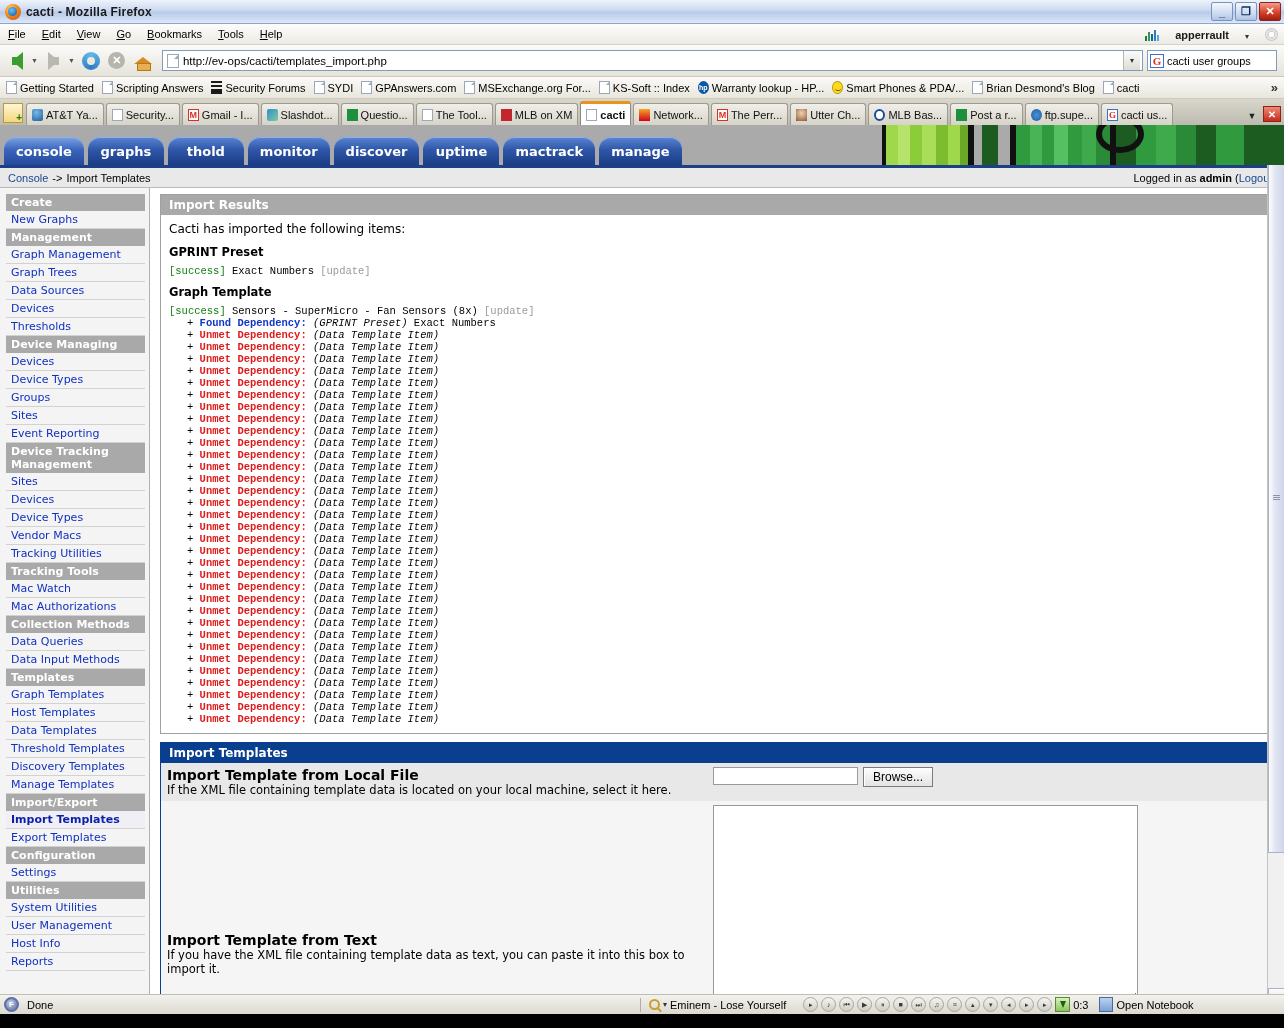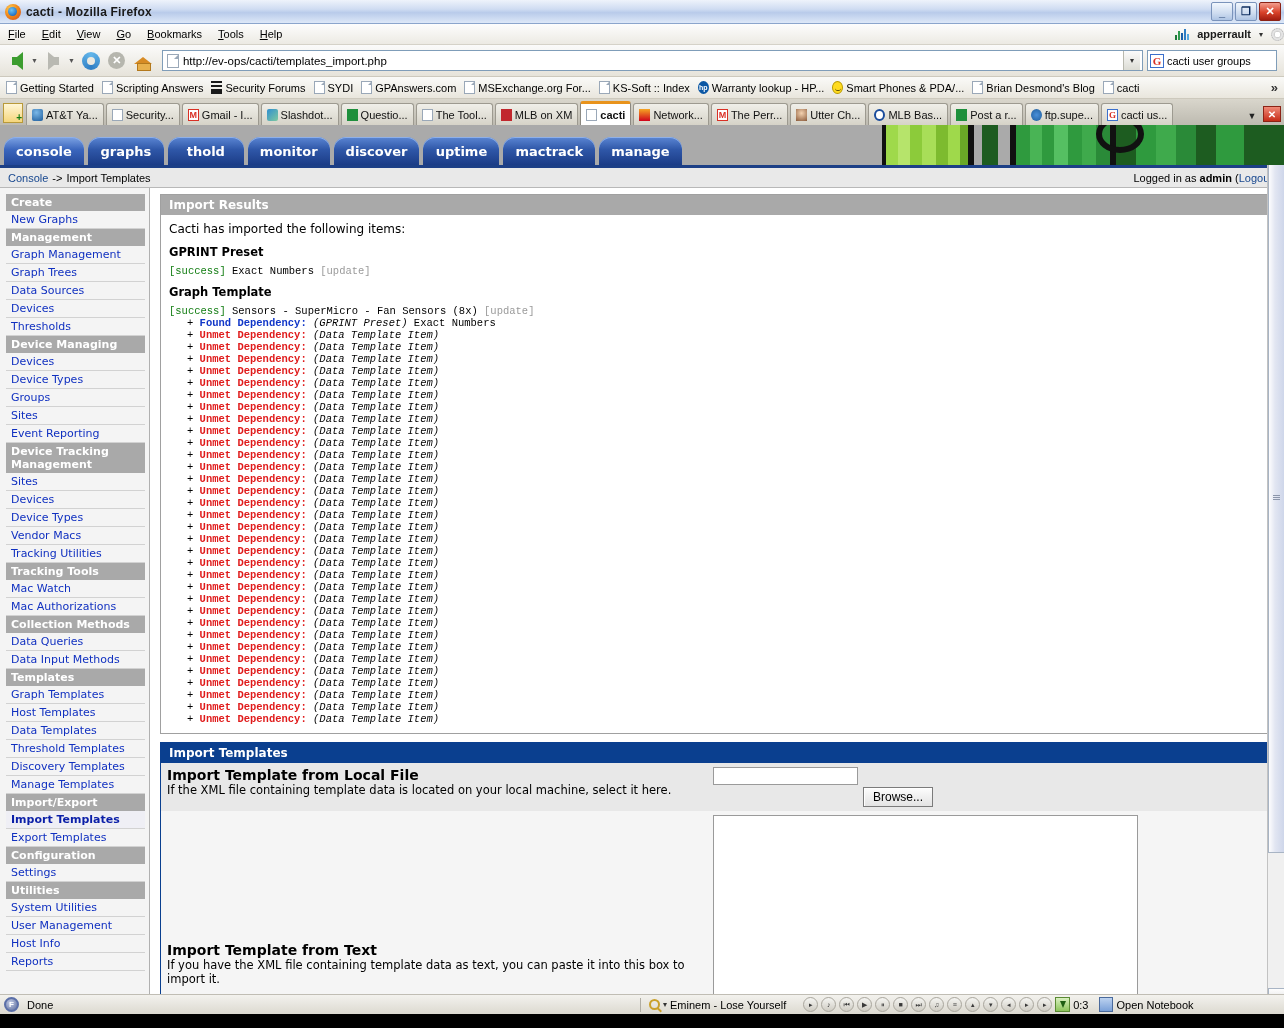--- a/index.html
+++ b/index.html
@@ -61,21 +61,21 @@
 
   
   #menubar {
     position: absolute; left:0; top:24px; width: 1284px; height: 21px;
     background: linear-gradient(to bottom,#fdfdfd,#eceae3);
     border-bottom: 1px solid #d5d2c8;
     display:flex; align-items:center;
   }
   .menu-item { padding: 2px 8px; font-size: 11px; color:#000; }
   .menu-item u { text-decoration: underline; }
-  #menubar .mb-right { margin-left:auto; display:flex; align-items:center; gap:8px;}
+  #menubar .mb-right { margin-left:auto; display:flex; align-items:flex-end; padding-right:6px; gap:16px;}
   .eq-icon { display:inline-block; width:14px; height:12px; position:relative;}
   .eq-icon i { position:absolute; bottom:0; width:2px; display:block;}
   #user-name { font-size:11px; font-weight:bold; color:#1a1a1a;}
   .caret { font-size:8px; color:#333; }
   .gear-dot { width:13px;height:13px;border-radius:50%;
     background: radial-gradient(circle,#fff 35%, #cfcfcf 38%, #e9e9e9 60%, #bdbdbd 100%);
     border:1px dotted #b0b0b0;}
 
   
   #navbar {
@@ -280,21 +280,21 @@
   .form-row { display:flex; background:#e8e8e8; }
   .form-row.alt { background:#f5f5f5; }
   .form-label { width:546px; flex:none; padding:4px 6px; font-family:"DejaVu Sans",sans-serif;}
   .form-label b { font-size:14px; color:#000; display:block; }
   .form-label span { font-size:11.5px; color:#000; }
   .form-field { padding:4px 6px; display:flex; align-items:flex-start; gap:5px;}
   .txt-input { width:145px; height:18px; border:1px solid #9a9a9a; background:#fff; }
   .browse-btn {
     height:20px; padding:1px 9px; font-size:12px; color:#000;
     background: linear-gradient(to bottom,#fdfdfd,#e3e3e3);
-    border:1px solid #7b7b7b; box-shadow: inset 1px 1px 0 #fff; margin-top: 20px;
+    border:1px solid #7b7b7b; box-shadow: inset 1px 1px 0 #fff;
   }
   .txt-area { width:425px; height:197px; border:1px solid #9a9a9a; background:#fff; }
 
   
   #page-scroll {
     position:absolute; right:0; top:125px; width:17px; height:880px;
     background:#f0f0f0; border-left:1px solid #c2c2c2;
   }
   .sb-btn{ width:17px;height:17px;background:linear-gradient(to bottom,#fdfdfd,#dcdcdc);
     border:1px solid #a8b4c4; display:flex;align-items:center;justify-content:center;font-size:8px;color:#17357a;}

